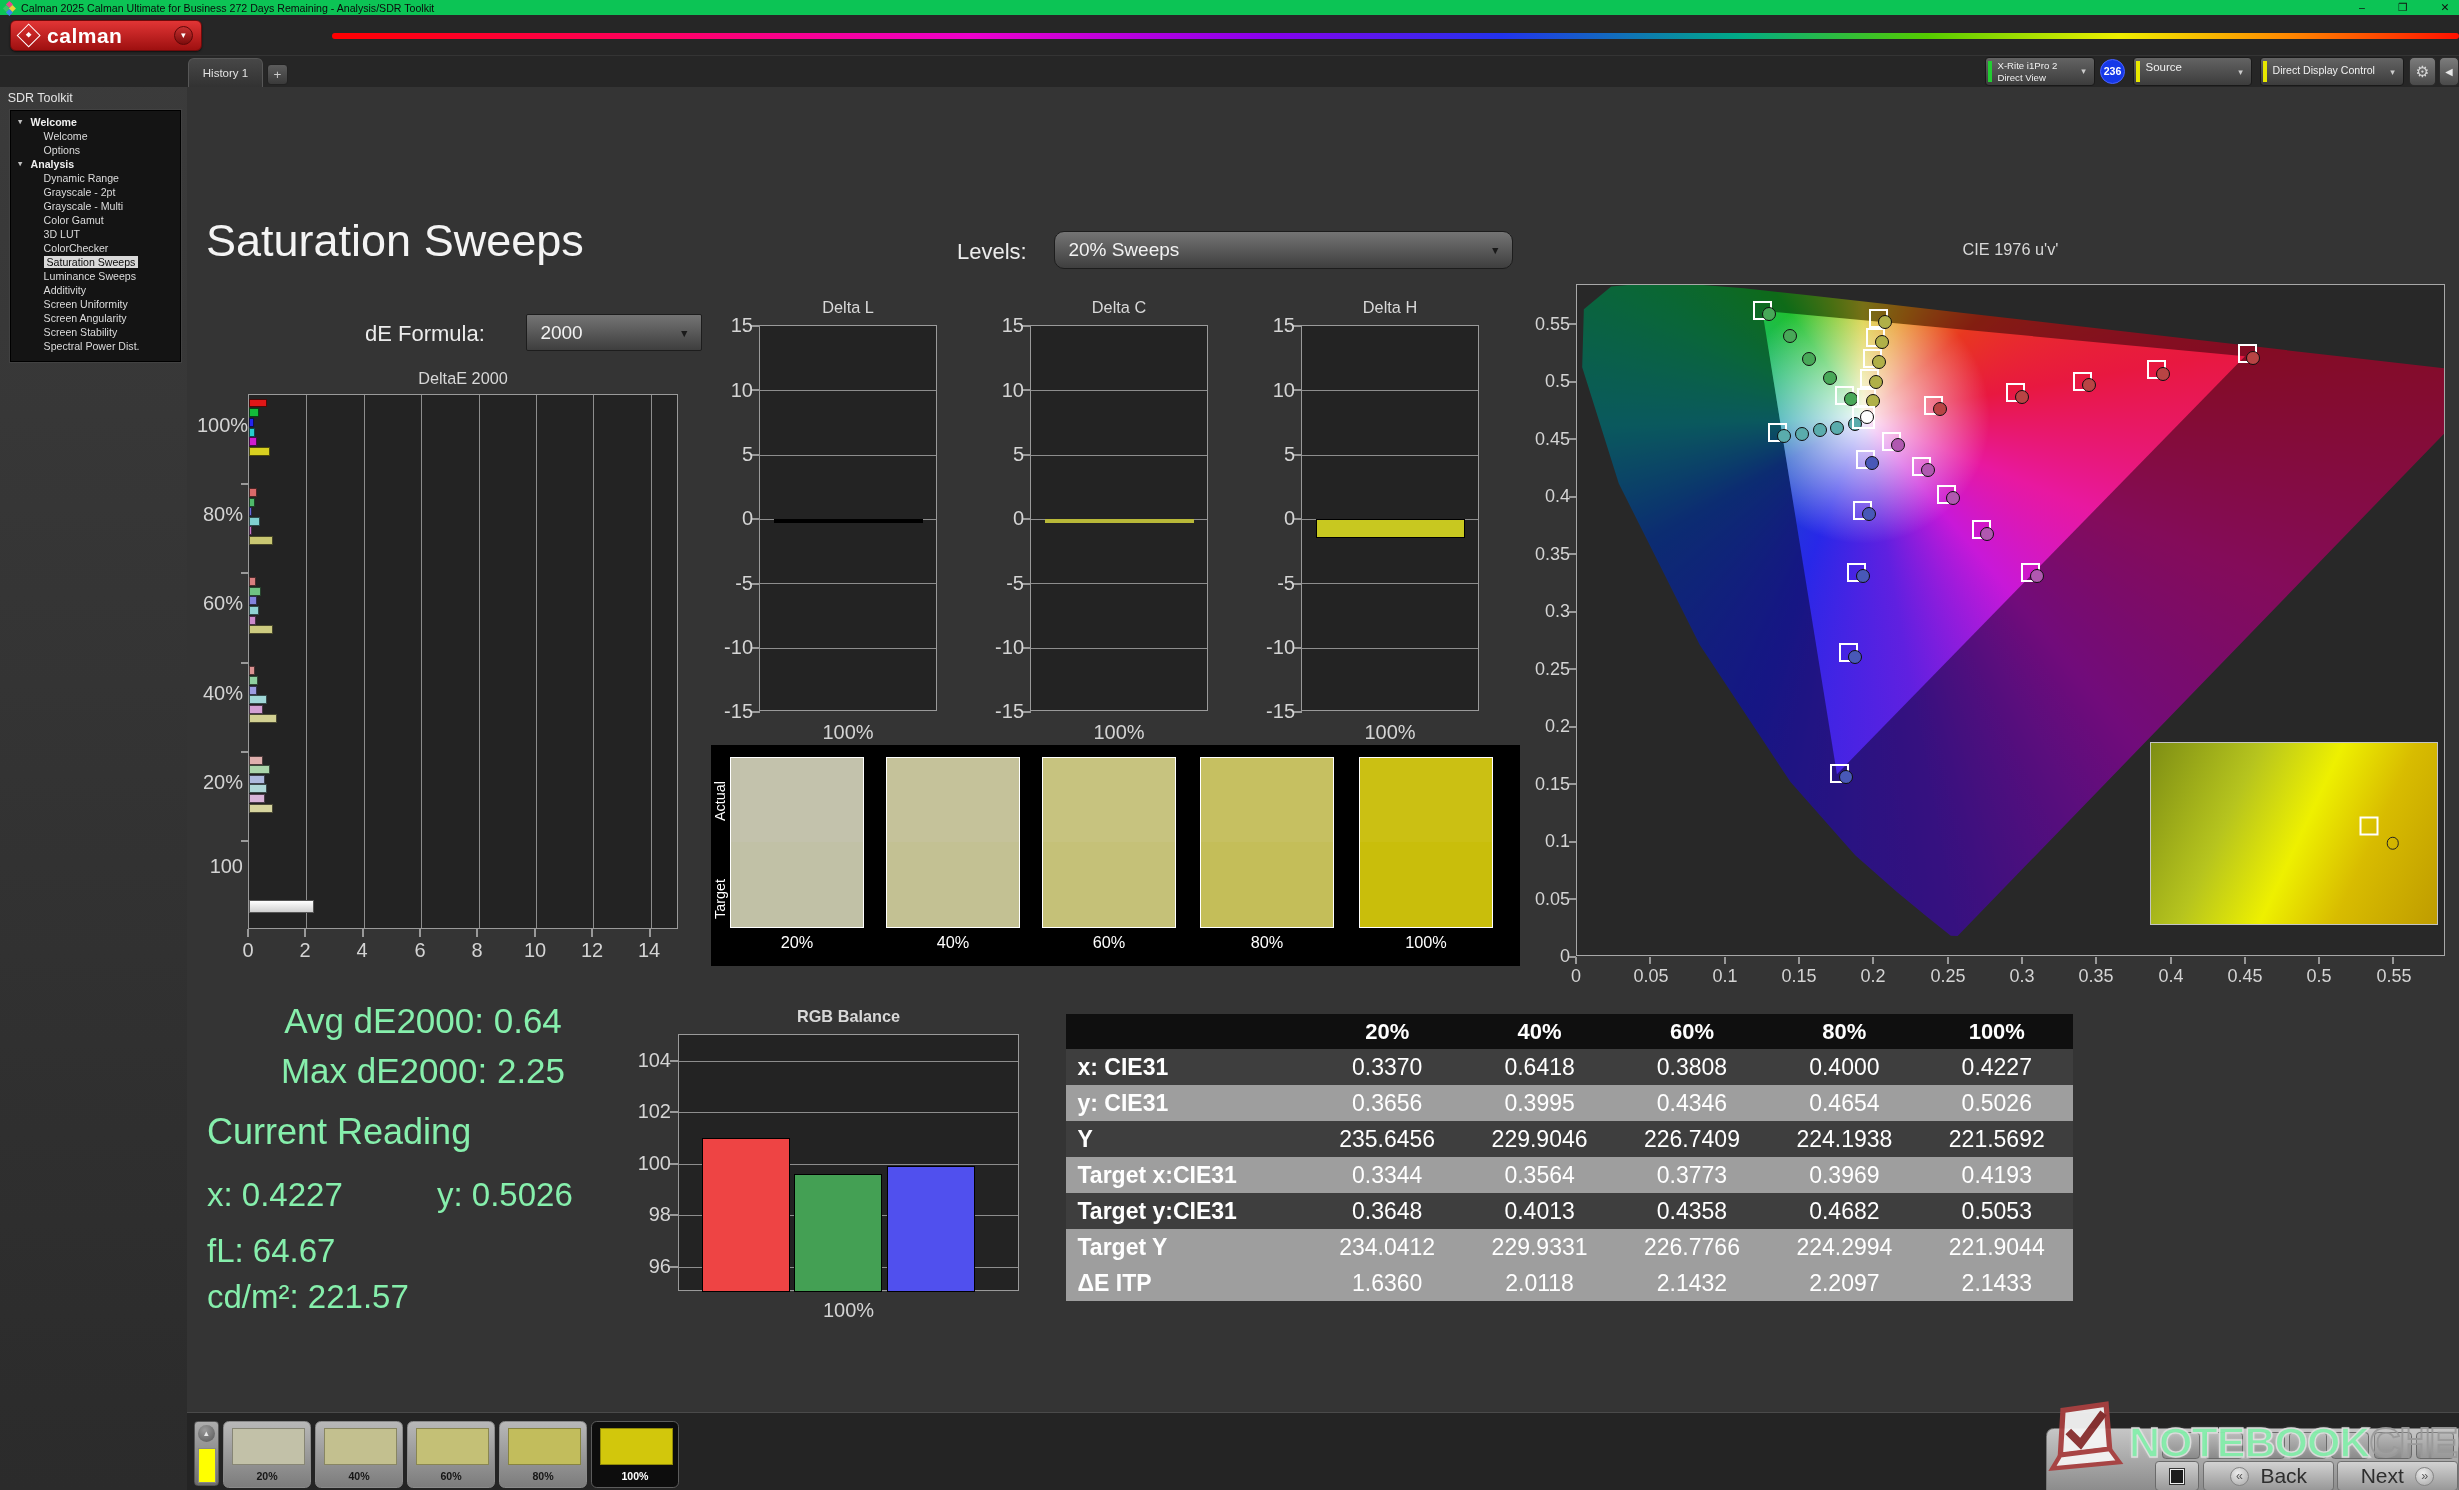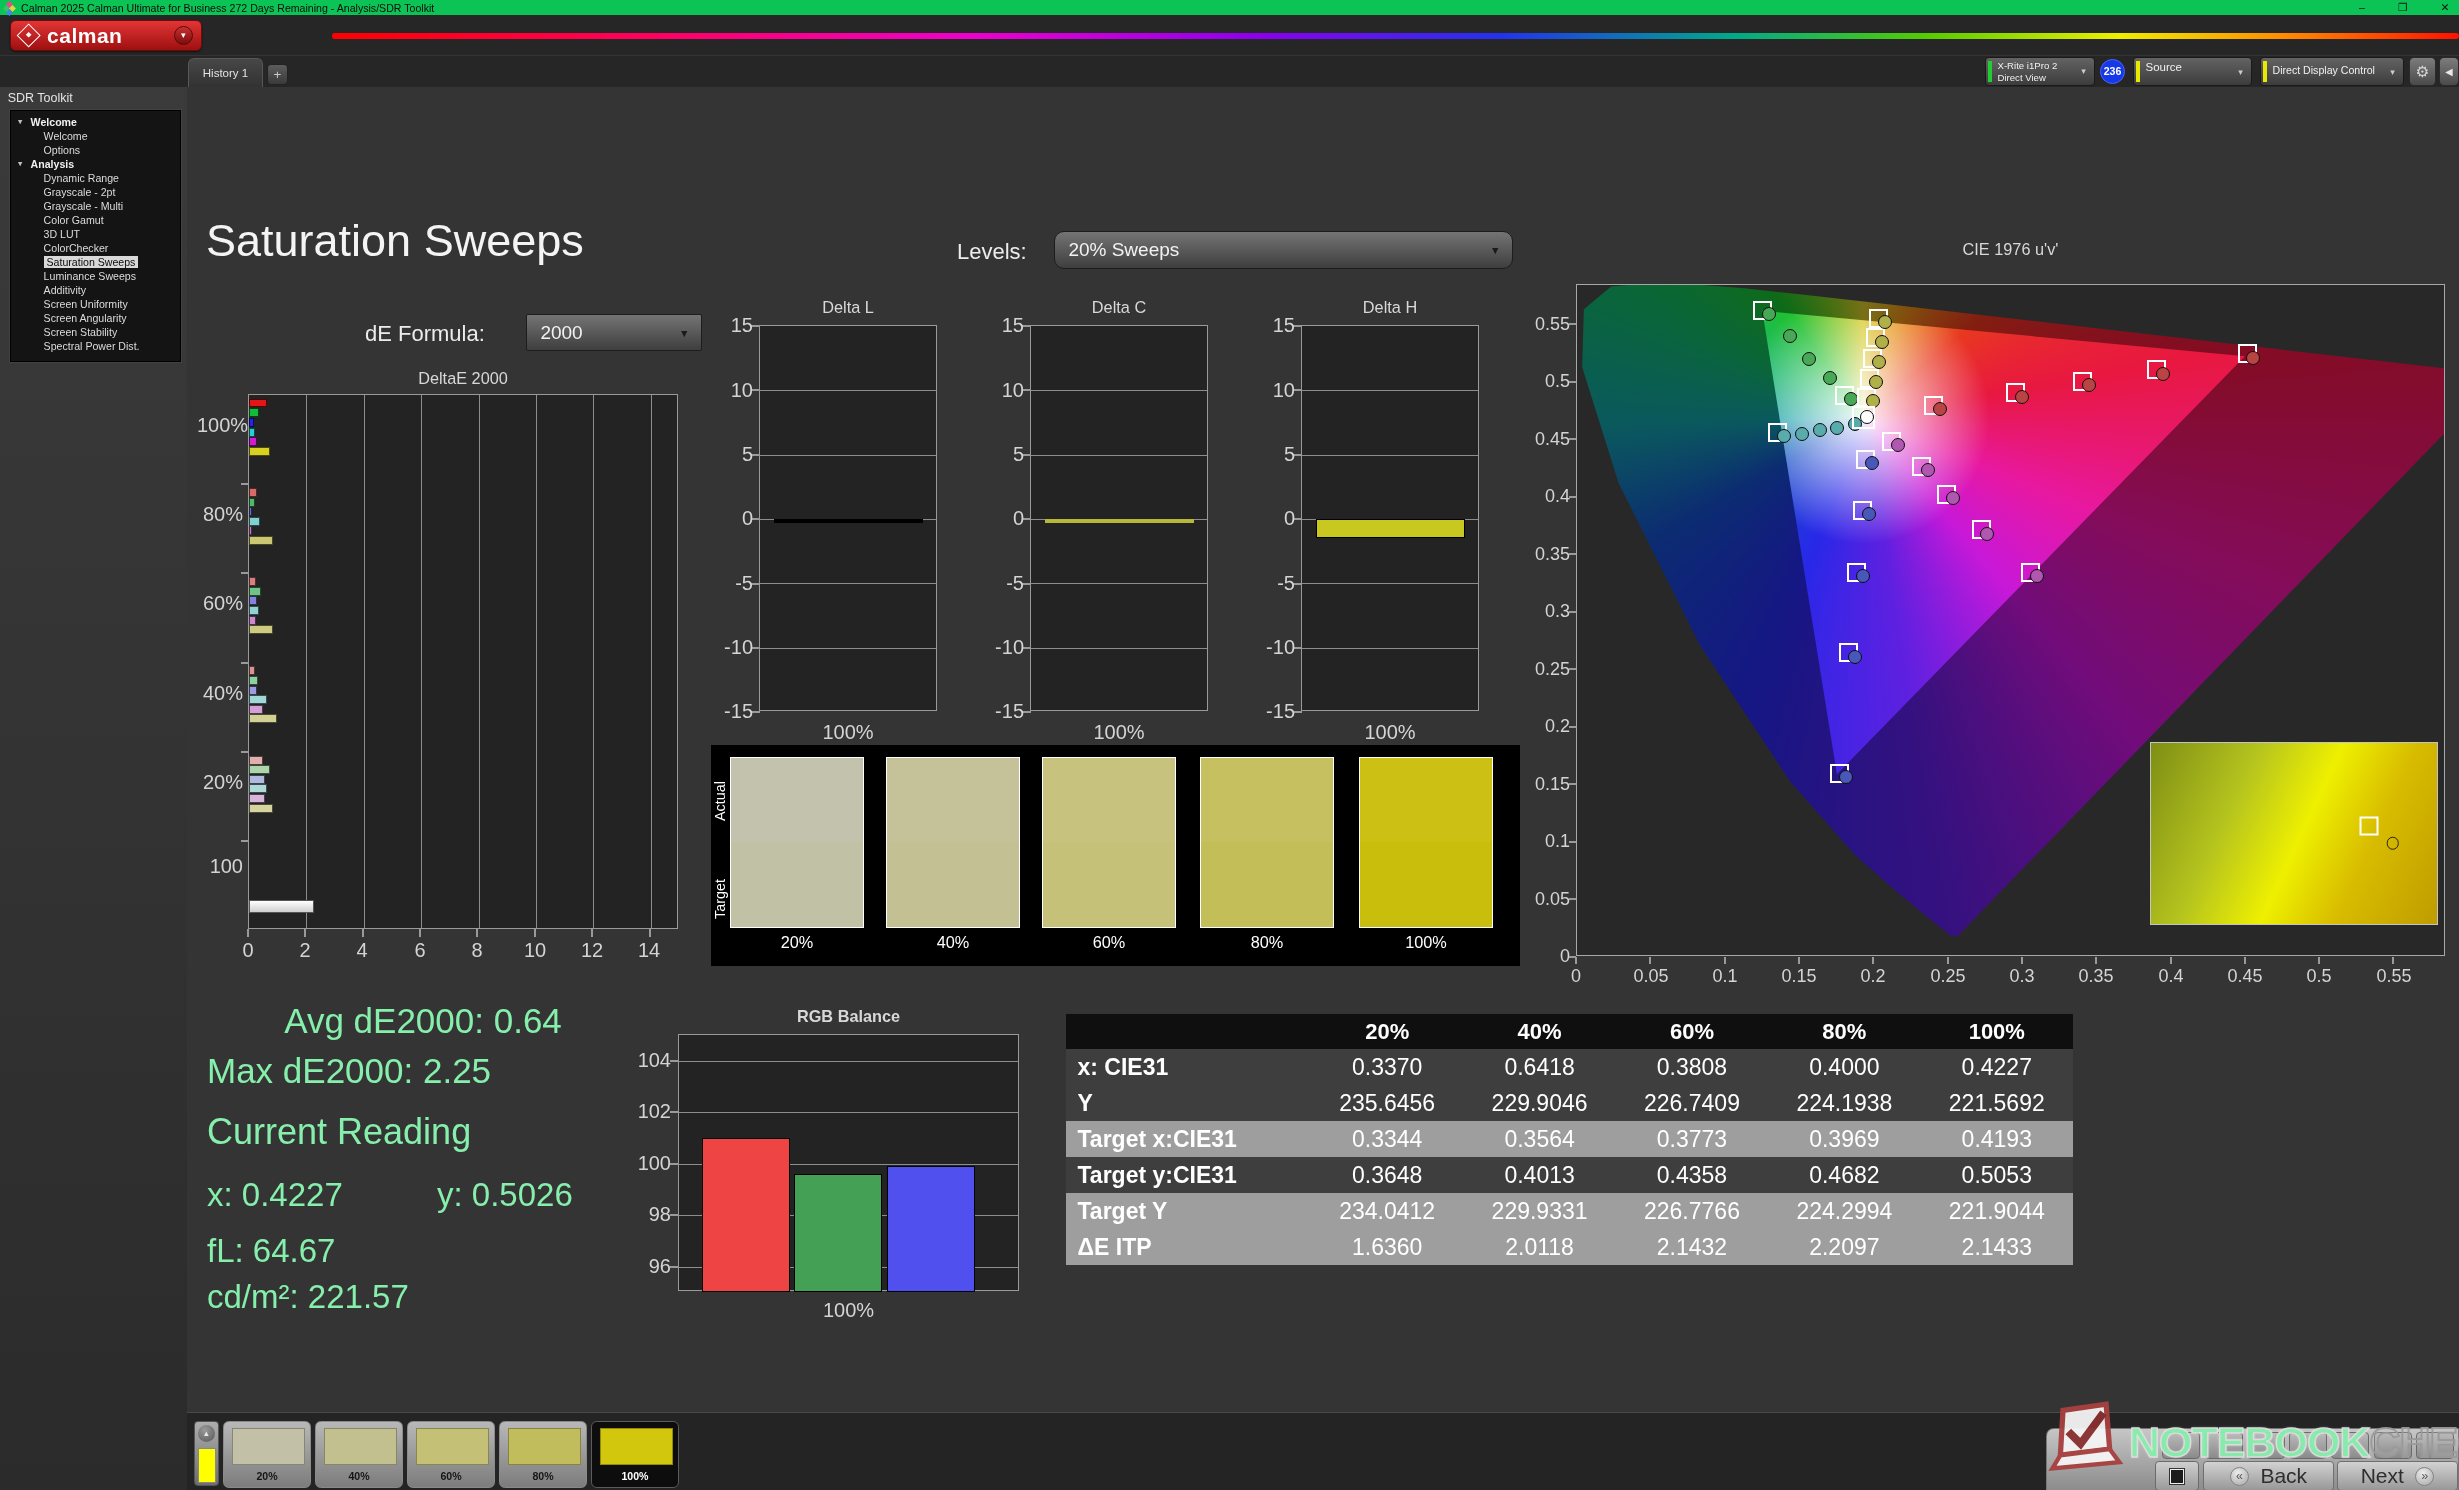--- a/index.html
+++ b/index.html
@@ -142,21 +142,21 @@
   .cie-xlab{width:58px;text-align:center;font-size:18px;top:726px;}
   #cie-inset{position:absolute;right:5.8px;bottom:30px;width:288px;height:183px;border:1.9px solid #c4c4c4;
       background:linear-gradient(115deg,#7e8e14 0%,#b6c41e 30%,#eef000 52%,#d8bc00 72%,#bf9c00 100%);}
   #inset-sq{position:absolute;width:19px;height:19px;border:2.9px solid #fff;transform:translate(-50%,-50%);}
   #inset-c{position:absolute;width:12.5px;height:12.5px;border-radius:50%;border:1.9px solid #222;
            transform:translate(-50%,-50%);}
 
   
   .stat{position:absolute;color:#86efac;z-index:5;}
   #stat-avg{left:207px;top:1001px;width:432px;text-align:center;font-size:35px;}
-  #stat-max{left:207px;top:1051px;width:432px;text-align:left;font-size:35px;}
+  #stat-max{left:207px;top:1051px;width:432px;text-align:center;font-size:35px;}
   #stat-cur{left:207px;top:1111px;font-size:36px;}
   #stat-x{left:207px;top:1176px;font-size:33px;}
   #stat-y{left:437px;top:1176px;font-size:33px;}
   #stat-fl{left:207px;top:1232px;font-size:33px;}
   #stat-cd{left:207px;top:1278px;font-size:33px;}
 
   
   #wrap-rgb{left:634px;top:1005px;width:403px;height:317px;}
   #rgb-title{left:44px;top:1.9px;width:341px;font-weight:bold;}
   #rgb-plot{left:44px;top:29px;width:341px;height:257px;}
@@ -653,20 +653,28 @@
       </thead>
       <tbody>
         <tr class="dark">
           <td class="rowlabel">x: CIE31</td>
           <td>0.3370</td>
           <td>0.6418</td>
           <td>0.3808</td>
           <td>0.4000</td>
           <td>0.4227</td>
         </tr>
+        <tr class="light">
+          <td class="rowlabel">y: CIE31</td>
+          <td>0.3656</td>
+          <td>0.3995</td>
+          <td>0.4346</td>
+          <td>0.4654</td>
+          <td>0.5026</td>
+        </tr>
         <tr class="dark">
           <td class="rowlabel">Y</td>
           <td>235.6456</td>
           <td>229.9046</td>
           <td>226.7409</td>
           <td>224.1938</td>
           <td>221.5692</td>
         </tr>
         <tr class="light">
           <td class="rowlabel">Target x:CIE31</td>

